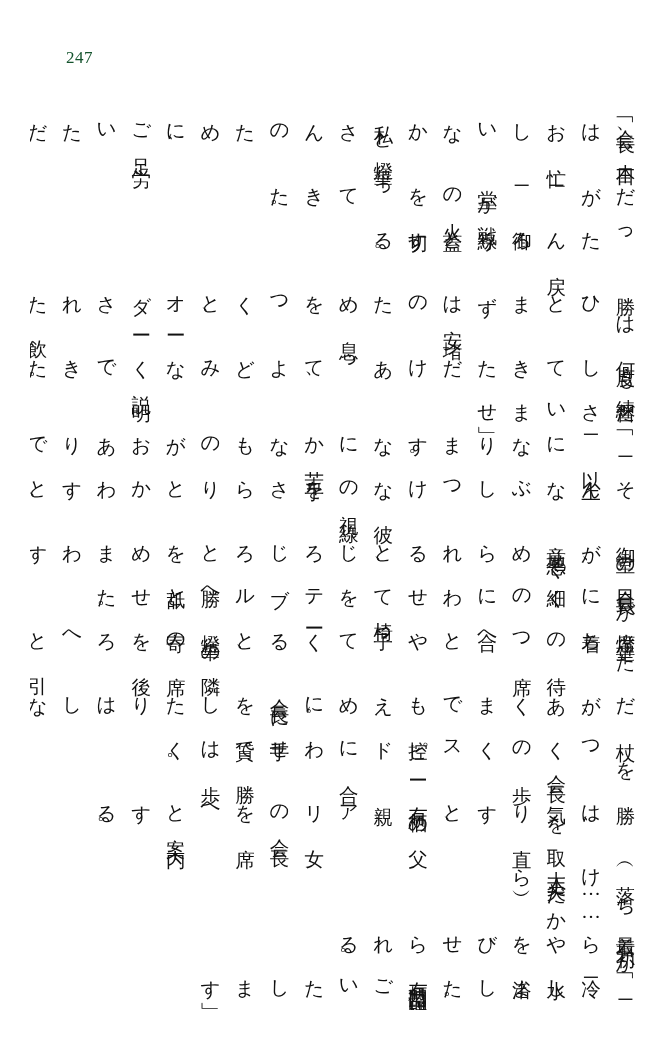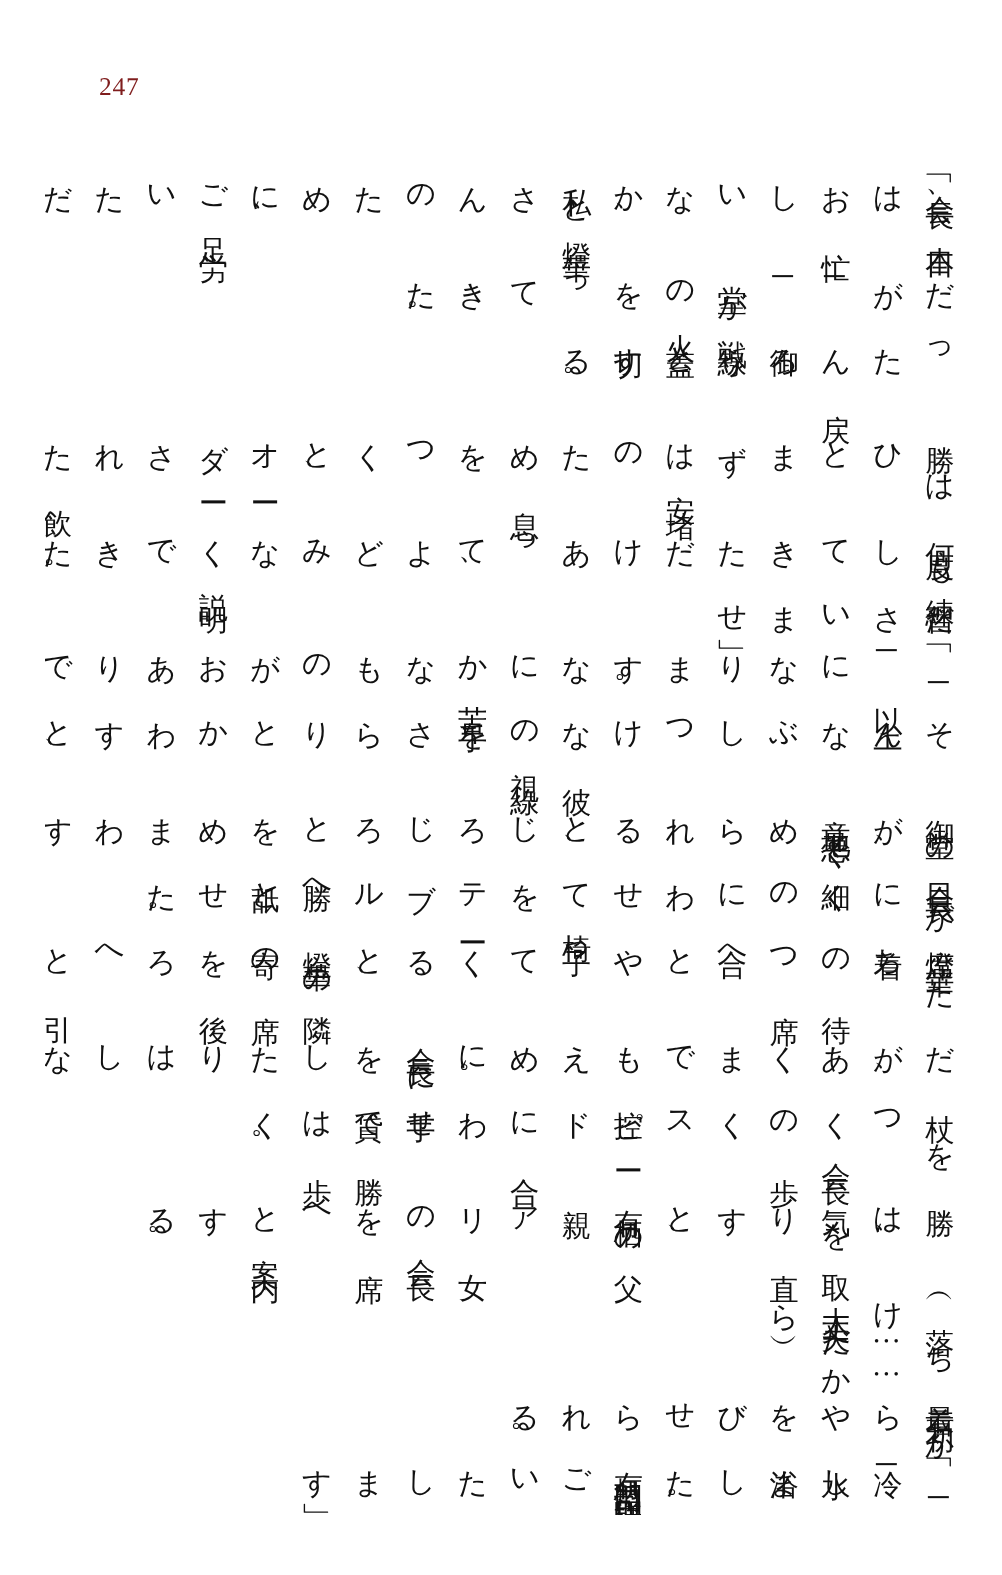--- a/index.html
+++ b/index.html
@@ -20,21 +20,21 @@
     height: 1050px;
     background: #ffffff;
     box-sizing: border-box;
   }
   .page-number {
     position: absolute;
     left: 66px;
     top: 48px;
     font-size: 17px;
     letter-spacing: 0.5px;
-    color: #7f1d1d;
+    color: #14532d;
     font-family: "Liberation Serif", "DejaVu Serif", serif;
   }
   .text-body {
     position: absolute;
     top: 110px;
     left: 30px;
     right: 26px;
     height: 900px;
     writing-mode: vertical-rl;
     text-orientation: upright;

